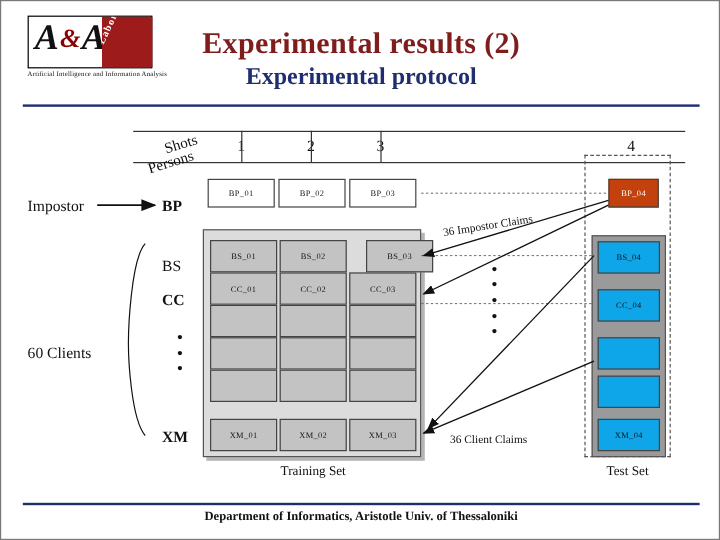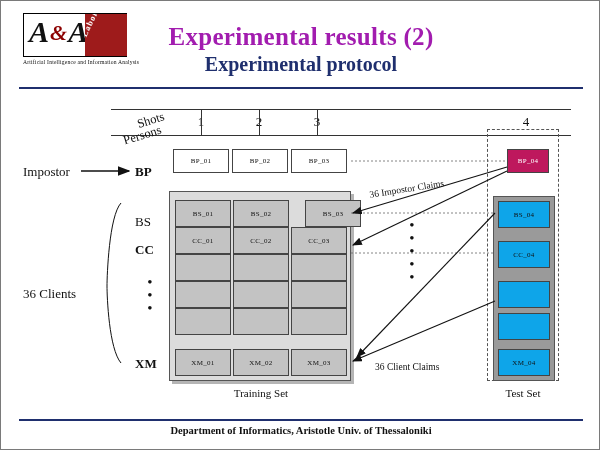--- a/index.html
+++ b/index.html
@@ -89,21 +89,21 @@
 
   
   #title1 {
     position: absolute;
     left: 0;
     top: 22px;
     width: 600px;
     text-align: center;
     font-size: 25px;
     font-weight: bold;
-    color: #a21caf;
+    color: #7f1d1d;
     letter-spacing: .3px;
   }
   #title2 {
     position: absolute;
     left: 0;
     top: 52px;
     width: 600px;
     text-align: center;
     font-size: 20px;
     font-weight: bold;
@@ -169,21 +169,21 @@
     font-size: 7px;
     color: #111;
     display: flex;
     align-items: center;
     justify-content: center;
     letter-spacing: .3px;
   }
   .cell.white { background: #ffffff; }
   .cell.light { background: #c3c3c3; }
   .cell.mid   { background: #0ea5e9; }
-  .cell.dark  { background: #be185d; color: #ffffff; }
+  .cell.dark  { background: #c2410c; color: #ffffff; }
 
   
   .frame {
     position: absolute;
     border: 1px solid #555;
     background: #dcdcdc;
     box-sizing: border-box;
   }
   .frame.dashed {
     border: 1px dashed #555;
@@ -260,21 +260,21 @@
   <div class="vline" style="left:316px; top:108px; height:26px;"></div>
 
   <div class="rot-label" style="left:136px; top:112px; transform:rotate(-17deg);">Shots</div>
   <div class="rot-label" style="left:122px; top:127px; transform:rotate(-17deg);">Persons</div>
 
   <div class="axis-label" style="left:22px; top:163px;">Impostor</div>
   <div class="axis-label" style="left:134px; top:163px; font-weight:bold;">BP</div>
   <div class="axis-label" style="left:134px; top:213px; font-weight:normal;">BS</div>
   <div class="axis-label" style="left:134px; top:241px; font-weight:bold;">CC</div>
   <div class="axis-label" style="left:134px; top:355px; font-weight:bold;">XM</div>
-  <div class="axis-label" style="left:22px; top:285px;">36 Clients</div>
+  <div class="axis-label" style="left:22px; top:285px;">60 Clients</div>
   <div class="dots-v" style="left:142px; top:275px; width:14px;">•<br>•<br>•</div>
 
   <div class="cell white" style="left:172px; top:148px; width:56px; height:24px;">BP_01</div>
   <div class="cell white" style="left:231px; top:148px; width:56px; height:24px;">BP_02</div>
   <div class="cell white" style="left:290px; top:148px; width:56px; height:24px;">BP_03</div>
 
   <div class="frame shadow" style="left:168px; top:190px; width:182px; height:190px;"></div>
 
   <div class="cell light" style="left:174px; top:199px; width:56px; height:27px;">BS_01</div>
   <div class="cell light" style="left:232px; top:199px; width:56px; height:27px;">BS_02</div>

